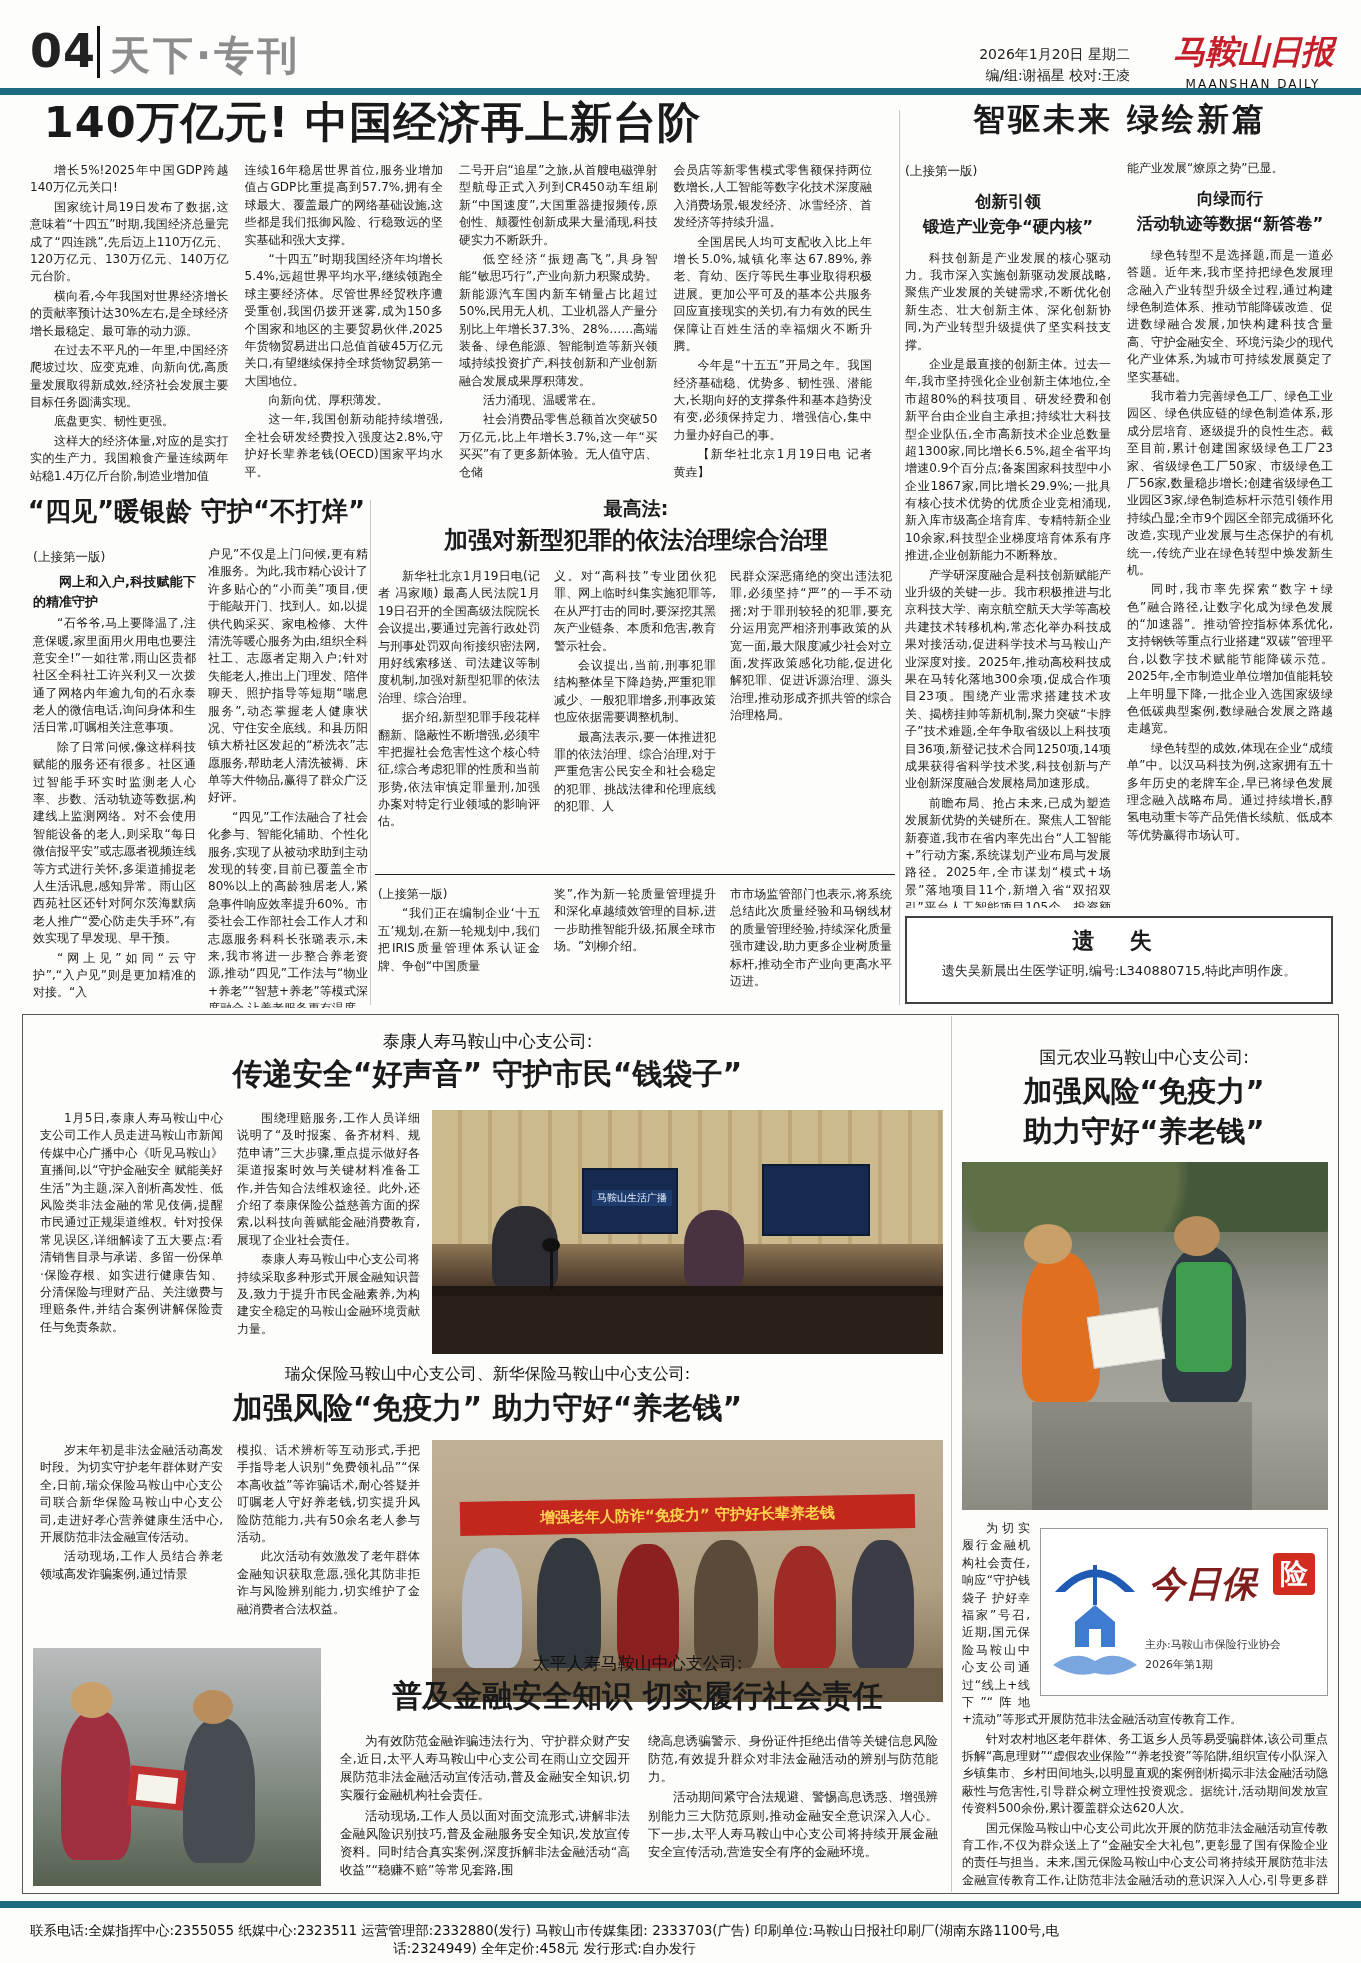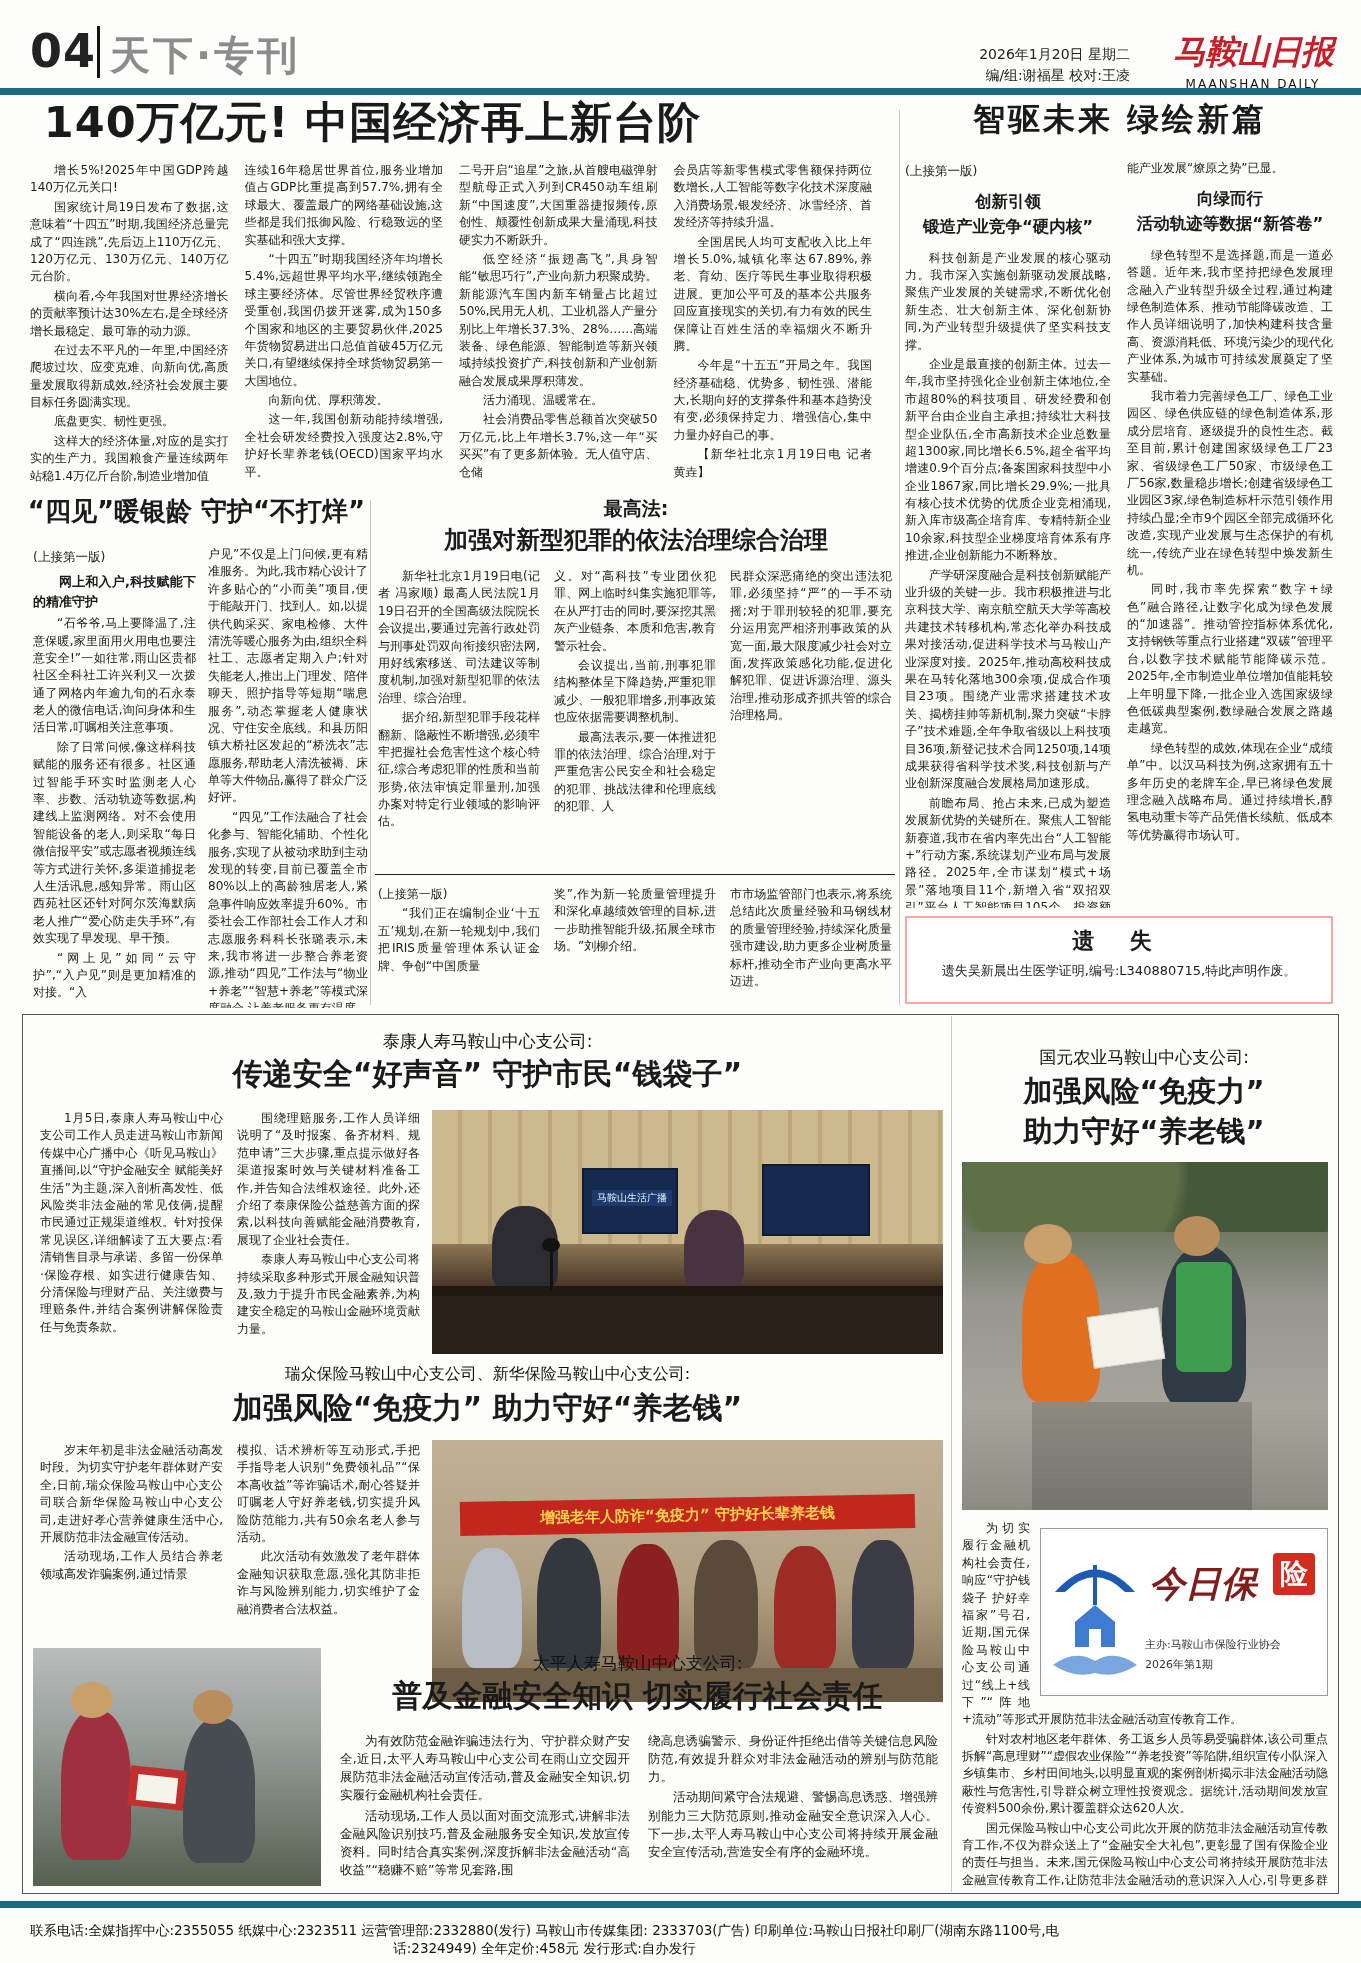--- a/index.html
+++ b/index.html
@@ -31,21 +31,21 @@
   .main-cols .mcol{flex:1;font-size:12px;line-height:1.45;text-align:justify;overflow:hidden;}
   
   .sj-head{position:absolute;left:24px;top:494px;width:345px;text-align:center;font-size:26px;font-weight:bold;white-space:nowrap;}
   
   .court-kicker{position:absolute;left:375px;top:496px;width:522px;text-align:center;font-size:19px;font-weight:bold;}
   .court-head{position:absolute;left:375px;top:524px;width:522px;text-align:center;font-size:24px;font-weight:bold;white-space:nowrap;}
   .hrule-black{position:absolute;left:375px;top:874px;width:520px;height:1px;background:#222;}
   
   .green-head{position:absolute;left:905px;top:98px;width:430px;text-align:center;font-size:32px;font-weight:bold;letter-spacing:3px;white-space:nowrap;}
   
-  .lost-box{position:absolute;left:905px;top:916px;width:428px;height:88px;border:2px solid #fca5a5;background:#fff;box-sizing:border-box;}
+  .lost-box{position:absolute;left:905px;top:916px;width:428px;height:88px;border:2px solid #404040;background:#fff;box-sizing:border-box;}
   .lost-title{text-align:center;font-size:22px;font-weight:bold;letter-spacing:14px;margin-top:8px;}
   .lost-body{text-align:center;font-size:13px;margin-top:6px;}
   
   .ad-box{position:absolute;left:22px;top:1014px;width:1317px;height:880px;border:1px solid #555;box-sizing:border-box;background:#fdfdfb;}
   .kicker{position:absolute;text-align:center;font-size:17px;color:#111;white-space:nowrap;}
   .big-head{position:absolute;text-align:center;font-weight:bold;font-size:30px;white-space:nowrap;}
   
   .photo{position:absolute;overflow:hidden;}
   .photo div{position:absolute;}
   .ph-studio{background:linear-gradient(180deg,#cdb98e 0%,#b49a6e 45%,#4a3829 72%,#2e2119 100%);}
@@ -175,21 +175,21 @@
         <p class="para">前瞻布局、抢占未来,已成为塑造发展新优势的关键所在。聚焦人工智能新赛道,我市在省内率先出台“人工智能+”行动方案,系统谋划产业布局与发展路径。2025年,全市谋划“模式+场景”落地项目11个,新增入省“双招双引”平台人工智能项目105个、投资额达3829亿元,人工智</p>
       </div>
   </div>
   <div class="col" style="left:1127px;top:160px;width:206px;height:748px;">
     <div>能产业发展“燎原之势”已显。</div>
     <div class="subhead2">
       <span>向绿而行</span><br>
       <span>活动轨迹等数据“新答卷”</span>
     </div>
     <div>
-        <p class="para">绿色转型不是选择题,而是一道必答题。近年来,我市坚持把绿色发展理念融入产业转型升级全过程,通过构建绿色制造体系、推动节能降碳改造、工作人员详细说明了,加快构建科技含量高、资源消耗低、环境污染少的现代化产业体系,为城市可持续发展奠定了坚实基础。</p>
+        <p class="para">绿色转型不是选择题,而是一道必答题。近年来,我市坚持把绿色发展理念融入产业转型升级全过程,通过构建绿色制造体系、推动节能降碳改造、促进数绿融合发展,加快构建科技含量高、守护金融安全、环境污染少的现代化产业体系,为城市可持续发展奠定了坚实基础。</p>
         <p class="para">我市着力完善绿色工厂、绿色工业园区、绿色供应链的绿色制造体系,形成分层培育、逐级提升的良性生态。截至目前,累计创建国家级绿色工厂23家、省级绿色工厂50家、市级绿色工厂56家,数量稳步增长;创建省级绿色工业园区3家,绿色制造标杆示范引领作用持续凸显;全市9个园区全部完成循环化改造,实现产业发展与生态保护的有机统一,传统产业在绿色转型中焕发新生机。</p>
         <p class="para">同时,我市率先探索“数字+绿色”融合路径,让数字化成为绿色发展的“加速器”。推动管控指标体系优化,支持钢铁等重点行业搭建“双碳”管理平台,以数字技术赋能节能降碳示范。2025年,全市制造业单位增加值能耗较上年明显下降,一批企业入选国家级绿色低碳典型案例,数绿融合发展之路越走越宽。</p>
         <p class="para">绿色转型的成效,体现在企业“成绩单”中。以汉马科技为例,这家拥有五十多年历史的老牌车企,早已将绿色发展理念融入战略布局。通过持续增长,醇氢电动重卡等产品凭借长续航、低成本等优势赢得市场认可。</p>
       </div>
   </div>
 
   <div class="lost-box">
     <div class="lost-title">遗  失</div>
     <div class="lost-body">遗失吴新晨出生医学证明,编号:L340880715,特此声明作废。</div>
   </div>

